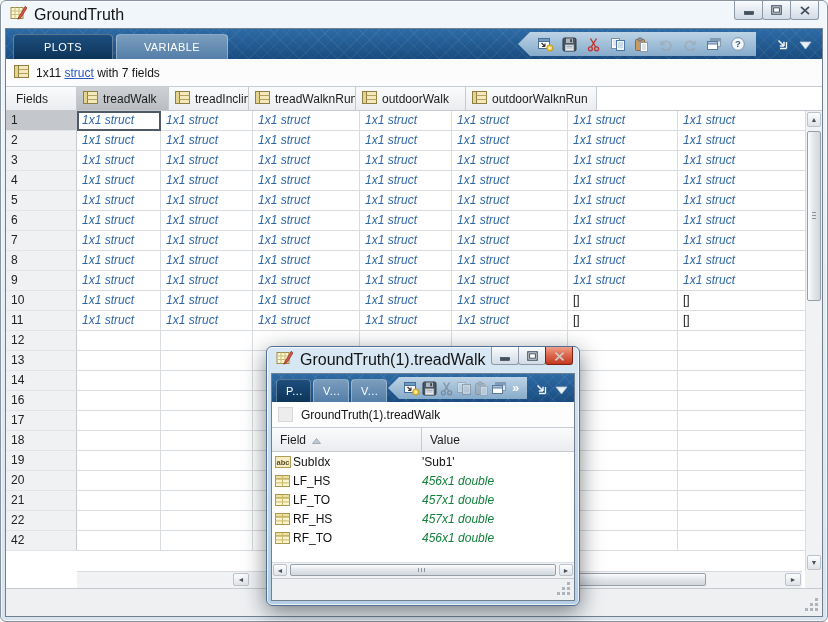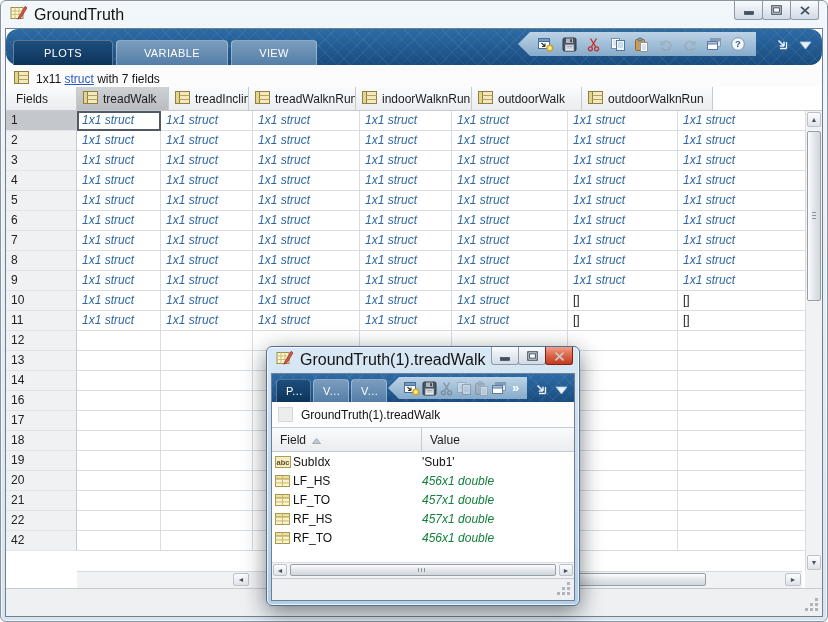--- a/index.html
+++ b/index.html
@@ -18,25 +18,25 @@
   #main-window .winbtns { right:8px; }
   .wbtn { width:29px; height:19px; margin-left:-1px; border:1px solid #8d99a7; border-top:none;
     border-radius:0 0 3px 3px; background:linear-gradient(#fafcfe,#e3e9f0 55%,#d2dbe6);
     display:flex; align-items:center; justify-content:center; }
   .wbtn.close-red { width:43px; background:linear-gradient(#f0a088,#dd6a4e 45%,#c23a20);
     border-color:#7e2213; }
   .client { position:absolute; left:4px; right:4px; top:27px; bottom:4px; background:#fff;
     border:1px solid #70808f; overflow:hidden; }
 
   
-  .tabstrip { position:relative; height:36px; display:flex; align-items:flex-end; padding-left:7px;
+  .tabstrip { position:relative; height:30px; display:flex; align-items:flex-end; padding-left:7px;
     background:
       repeating-linear-gradient(45deg, rgba(255,255,255,.055) 0 1px, transparent 1px 9px),
       repeating-linear-gradient(-45deg, rgba(255,255,255,.055) 0 1px, transparent 1px 9px),
-      linear-gradient(#2d6ba5,#194c7f); border-radius: 12px; }
+      linear-gradient(#2d6ba5,#194c7f); }
   .tab { height:25px; line-height:24px; text-align:center; color:#fff; font-size:11px;
     letter-spacing:.4px; border-radius:4px 4px 0 0; margin-right:3px;
     border:1px solid rgba(255,255,255,.32); border-bottom:none;
     background:linear-gradient(#7b9dbd,#547ea8); padding:0 11px; }
   .tab.sel { background:linear-gradient(#1d4e7d,#0d3459); }
   .qat { position:absolute; top:3px; height:24px; display:flex; align-items:center; gap:3px;
     padding:0 8px 0 17px; background:linear-gradient(#bdd3e6,#86abca);
     clip-path:polygon(12px 0,100% 0,100% 100%,12px 100%,0 50%); }
   #main-qat { right:66px; }
   .qat-btn { width:21px; height:21px; display:flex; align-items:center; justify-content:center; }
@@ -160,21 +160,20 @@
               </svg></span>
           </div>
       </div>
     </div>
     <div class="client">
 
       <div class="tabstrip">
         <div id="main-tabs" style="display:flex;align-items:flex-end;">
             <div class="tab sel" style="width: 100px;">PLOTS</div>
             <div class="tab" style="width: 112px;">VARIABLE</div>
-            <div class="tab" style="width: 86px;">VIEW</div>
           </div>
         <div class="qat" id="main-qat">
             <span class="qat-btn">
               <svg width="17" height="16" viewBox="0 0 17 16">
                 <rect x="1.5" y="2.5" width="11" height="10" fill="#fff" stroke="#4a6f96"></rect>
                 <rect x="1.5" y="2.5" width="11" height="3" fill="#6f9cc6" stroke="#4a6f96"></rect>
                 <path d="M4.5 7 L8 10.5 M8 10.5 v-3 M8 10.5 h-3" stroke="#333" stroke-width="1.2" fill="none"></path>
                 <circle cx="12.8" cy="12" r="3.1" fill="#f7c93c" stroke="#c79a18"></circle>
                 <path d="M12.8 10.5v3M11.3 12h3" stroke="#fff" stroke-width="1.1"></path>
               </svg>
@@ -283,28 +282,20 @@
                 </svg></span>
               <span class="th-label">treadIncline</span>
             </div>
             <div class="th" style="width: 107px;">
               <span><svg width="15" height="13" viewBox="0 0 15 13">
                   <rect x="0.5" y="0.5" width="14" height="12" fill="#f3e9bd" stroke="#8f7f42"></rect>
                   <rect x="0.5" y="0.5" width="4" height="12" fill="#e3d58e" stroke="#8f7f42"></rect>
                   <path d="M4.5 4.5h10M4.5 8.5h10" stroke="#b3a35f" stroke-width="1"></path>
                 </svg></span>
               <span class="th-label">treadWalknRun</span>
-            </div>
-            <div class="th" style="width: 116px;">
-              <span><svg width="15" height="13" viewBox="0 0 15 13">
-                  <rect x="0.5" y="0.5" width="14" height="12" fill="#f3e9bd" stroke="#8f7f42"></rect>
-                  <rect x="0.5" y="0.5" width="4" height="12" fill="#e3d58e" stroke="#8f7f42"></rect>
-                  <path d="M4.5 4.5h10M4.5 8.5h10" stroke="#b3a35f" stroke-width="1"></path>
-                </svg></span>
-              <span class="th-label">indoorWalknRun</span>
             </div>
             <div class="th" style="width: 110px;">
               <span><svg width="15" height="13" viewBox="0 0 15 13">
                   <rect x="0.5" y="0.5" width="14" height="12" fill="#f3e9bd" stroke="#8f7f42"></rect>
                   <rect x="0.5" y="0.5" width="4" height="12" fill="#e3d58e" stroke="#8f7f42"></rect>
                   <path d="M4.5 4.5h10M4.5 8.5h10" stroke="#b3a35f" stroke-width="1"></path>
                 </svg></span>
               <span class="th-label">outdoorWalk</span>
             </div>
             <div class="th" style="width: 131px;">

